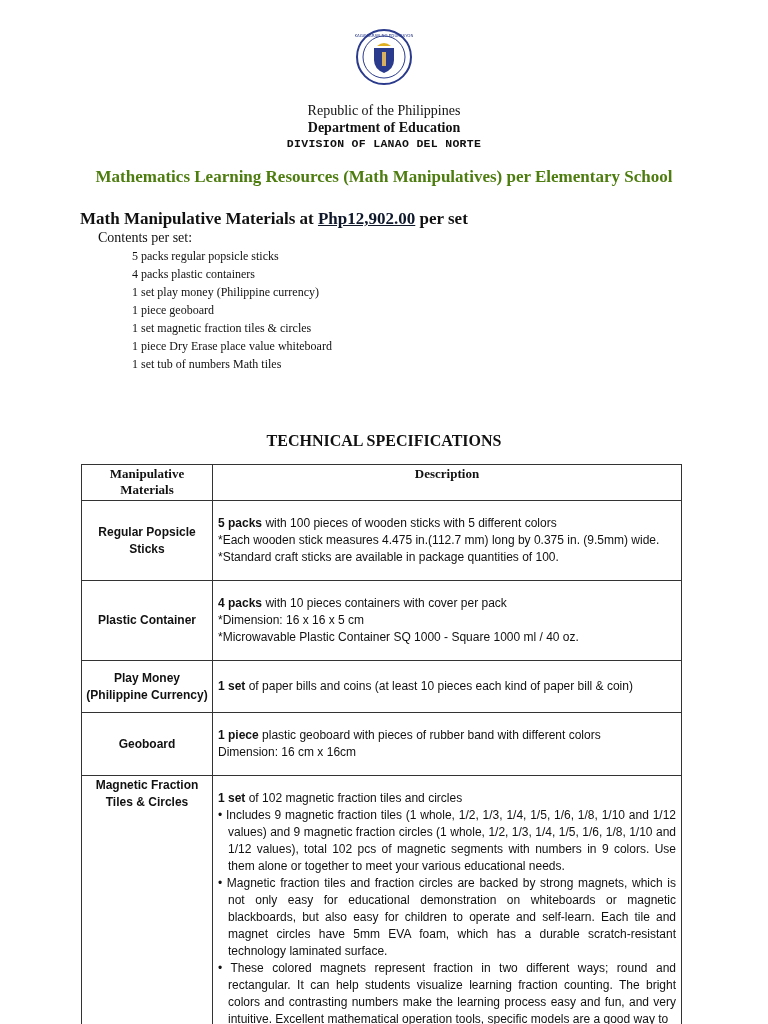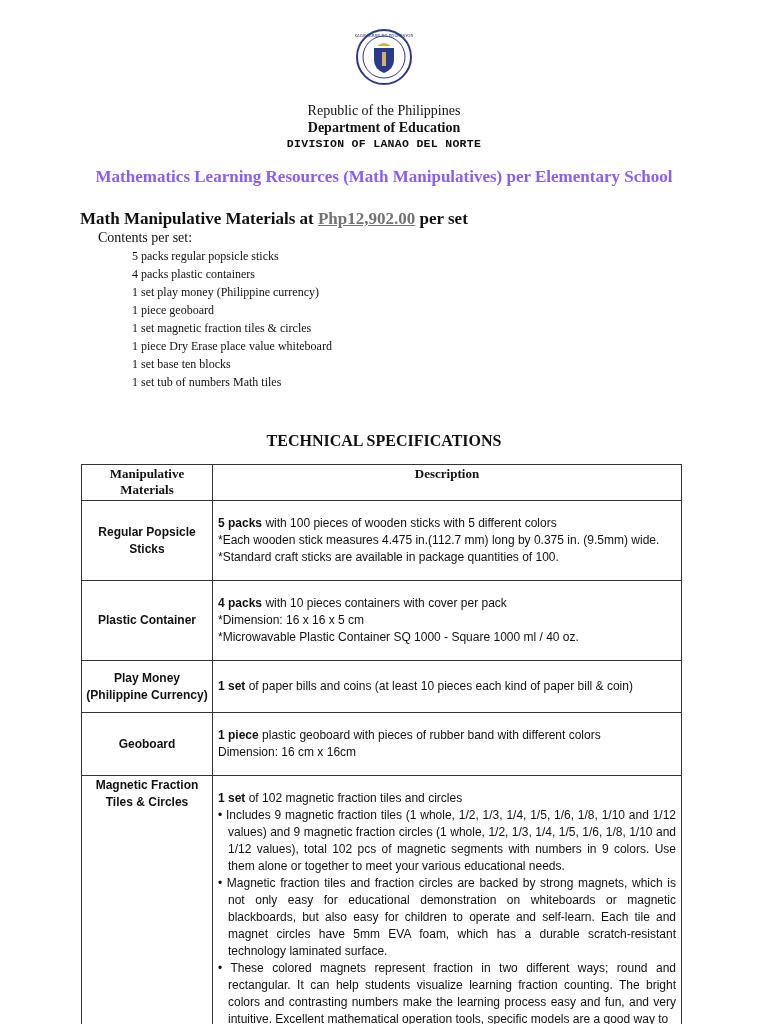--- a/index.html
+++ b/index.html
@@ -7,24 +7,24 @@
   .serif { font-family: "Liberation Serif", "DejaVu Serif", serif; }
   .sans { font-family: Liberation Mono, monospace; }
 
   .seal { position: absolute; left: 355px; top: 28px; width: 58px; height: 58px; }
 
   .hdr-line { position: absolute; left: 0; width: 768px; text-align: center; }
   #hdr1 { top: 103px; font-size: 14px; }
   #hdr2 { top: 120px; font-size: 14px; font-weight: bold; text-align: center; }
   #hdr3 { top: 137px; font-size: 11.5px; font-weight: bold; letter-spacing: 0.3px; }
 
-  #doc-title { position: absolute; left: 0; width: 768px; text-align: center; top: 167px; font-size: 17px; font-weight: bold; color: #8b5cf6; }
+  #doc-title { position: absolute; left: 0; width: 768px; text-align: center; top: 167px; font-size: 17px; font-weight: bold; color: #4d7c0f; }
 
   #subtitle { position: absolute; left: 80px; top: 209px; font-size: 17px; font-weight: bold; }
-  #subtitle a { color: #737373; text-decoration: underline; margin-top: 40px; }
+  #subtitle a { color: #0f172a; text-decoration: underline; margin-top: 40px; }
 
   #contents-label { position: absolute; left: 98px; top: 230px; font-size: 14px; }
   #contents-list { position: absolute; left: 132px; top: 247px; margin: 0; padding: 0; list-style: none; font-size: 12px; line-height: 18px; }
 
   #spec-title { position: absolute; left: 0; width: 768px; text-align: center; top: 432px; font-size: 16px; font-weight: bold; }
 
   table.spec { position: absolute; left: 81px; top: 464px; width: 601px; border-collapse: collapse; border-radius: 24px; }
   table.spec th, table.spec td { border: 1px solid #333; vertical-align: middle; }
   table.spec th { font-family: "Liberation Serif", "DejaVu Serif", serif; font-size: 13px; font-weight: bold; line-height: 16px; height: 33px; text-align: center; vertical-align: top; padding: 1px 4px; }
   table.spec th.col1 { width: 122px; }
@@ -57,21 +57,20 @@
 <div id="subtitle" class="serif"><span>Math Manipulative Materials at </span><a>Php12,902.00</a><span> per set</span></div>
 
 <div id="contents-label" class="serif">Contents per set:</div>
 <ul id="contents-list" class="serif">
   <li>5 packs regular popsicle sticks</li>
   <li>4 packs plastic containers</li>
   <li>1 set play money (Philippine currency)</li>
   <li>1 piece geoboard</li>
   <li>1 set magnetic fraction tiles &amp; circles</li>
   <li>1 piece Dry Erase place value whiteboard</li>
-  <li>1 set base ten blocks</li>
   <li>1 set tub of numbers Math tiles</li>
 </ul>
 
 <div id="spec-title" class="serif">TECHNICAL SPECIFICATIONS</div>
 
 <table class="spec">
   <tbody>
       <tr>
     <th class="col1">Manipulative Materials</th>
     <th>Description</th>

